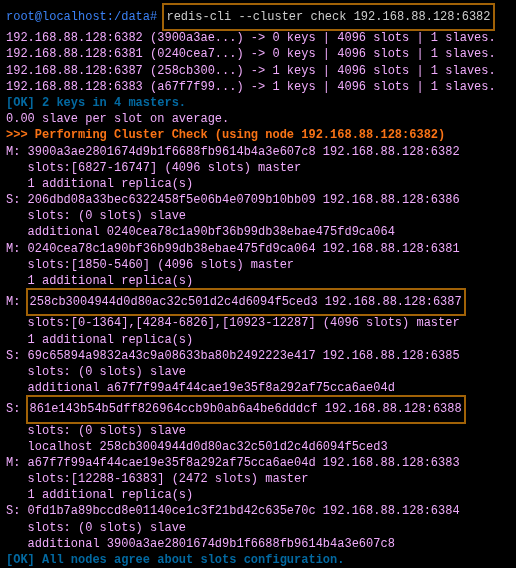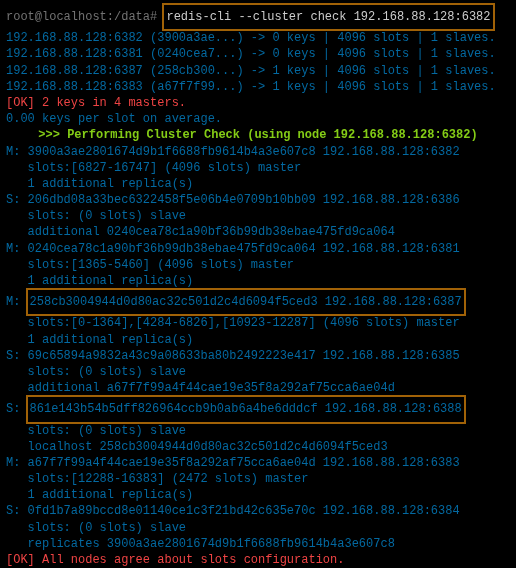--- a/index.html
+++ b/index.html
@@ -7,70 +7,70 @@
     padding: 4px 6px;
     background: #000000;
     font-family: "Consolas", "Courier New", monospace;
     font-size: 12px;
     line-height: 1.35;
     color: #cccccc;
     width: 504px;
     position: relative;
   }
   .line { white-space: pre; }
-  .prompt { color: #737373; }
-  .silver { color: #0369a1; }
-  .green { color: #ef4444; font-weight: normal; }
-  .yellow { color: #84cc16; font-weight: bold; text-align: center; }
+  .prompt { color: #3b82f6; }
+  .silver { color: #f0abfc; }
+  .green { color: #0369a1; font-weight: bold; }
+  .yellow { color: #f97316; font-weight: bold; }
   .boxRed {
     border: 2px solid #a16207;
     display: inline-block;
     padding: 4px 2px;
     margin: -1px -2px;
   }
 </style>
 </head>
 <body>
 
 <div class="line"><span class="prompt">root@localhost:/data# </span><span class="boxRed"><span>redis-cli --cluster check 192.168.88.128:6382</span></span></div>
 <div class="line silver">192.168.88.128:6382 (3900a3ae...) -&gt; 0 keys | 4096 slots | 1 slaves.</div>
 <div class="line silver">192.168.88.128:6381 (0240cea7...) -&gt; 0 keys | 4096 slots | 1 slaves.</div>
 <div class="line silver">192.168.88.128:6387 (258cb300...) -&gt; 1 keys | 4096 slots | 1 slaves.</div>
 <div class="line silver">192.168.88.128:6383 (a67f7f99...) -&gt; 1 keys | 4096 slots | 1 slaves.</div>
 <div class="line green">[OK] 2 keys in 4 masters.</div>
-<div class="line silver">0.00 keys per slot on average.</div>
+<div class="line silver">0.00 slave per slot on average.</div>
 <div class="line yellow">&gt;&gt;&gt; Performing Cluster Check (using node 192.168.88.128:6382)</div>
 
 <div class="line silver">M: 3900a3ae2801674d9b1f6688fb9614b4a3e607c8 192.168.88.128:6382</div>
 <div class="line silver">   slots:[6827-16747] (4096 slots) master</div>
 <div class="line silver">   1 additional replica(s)</div>
 
 <div class="line silver">S: 206dbd08a33bec6322458f5e06b4e0709b10bb09 192.168.88.128:6386</div>
 <div class="line silver">   slots: (0 slots) slave</div>
 <div class="line silver">   additional 0240cea78c1a90bf36b99db38ebae475fd9ca064</div>
 
 <div class="line silver">M: 0240cea78c1a90bf36b99db38ebae475fd9ca064 192.168.88.128:6381</div>
-<div class="line silver">   slots:[1365-5460] (4096 slots) master</div>
+<div class="line silver">   slots:[1850-5460] (4096 slots) master</div>
 <div class="line silver">   1 additional replica(s)</div>
 
 <div class="line silver"><span>M: </span><span class="boxRed"><span>258cb3004944d0d80ac32c501d2c4d6094f5ced3 192.168.88.128:6387</span></span></div>
 <div class="line silver">   slots:[0-1364],[4284-6826],[10923-12287] (4096 slots) master</div>
 <div class="line silver">   1 additional replica(s)</div>
 
 <div class="line silver">S: 69c65894a9832a43c9a08633ba80b2492223e417 192.168.88.128:6385</div>
 <div class="line silver">   slots: (0 slots) slave</div>
 <div class="line silver">   additional a67f7f99a4f44cae19e35f8a292af75cca6ae04d</div>
 
 <div class="line silver"><span>S: </span><span class="boxRed"><span>861e143b54b5dff826964ccb9b0ab6a4be6dddcf 192.168.88.128:6388</span></span></div>
 <div class="line silver">   slots: (0 slots) slave</div>
 <div class="line silver">   localhost 258cb3004944d0d80ac32c501d2c4d6094f5ced3</div>
 
 <div class="line silver">M: a67f7f99a4f44cae19e35f8a292af75cca6ae04d 192.168.88.128:6383</div>
 <div class="line silver">   slots:[12288-16383] (2472 slots) master</div>
 <div class="line silver">   1 additional replica(s)</div>
 
 <div class="line silver">S: 0fd1b7a89bccd8e01140ce1c3f21bd42c635e70c 192.168.88.128:6384</div>
 <div class="line silver">   slots: (0 slots) slave</div>
-<div class="line silver">   replicates 3900a3ae2801674d9b1f6688fb9614b4a3e607c8</div>
+<div class="line silver">   additional 3900a3ae2801674d9b1f6688fb9614b4a3e607c8</div>
 
 <div class="line green">[OK] All nodes agree about slots configuration.</div>
 <div class="line yellow">&gt;&gt;&gt; Check for open slots...</div>
 <div class="line yellow">&gt;&gt;&gt; Check slots coverage...</div>
 
 </body></html>

